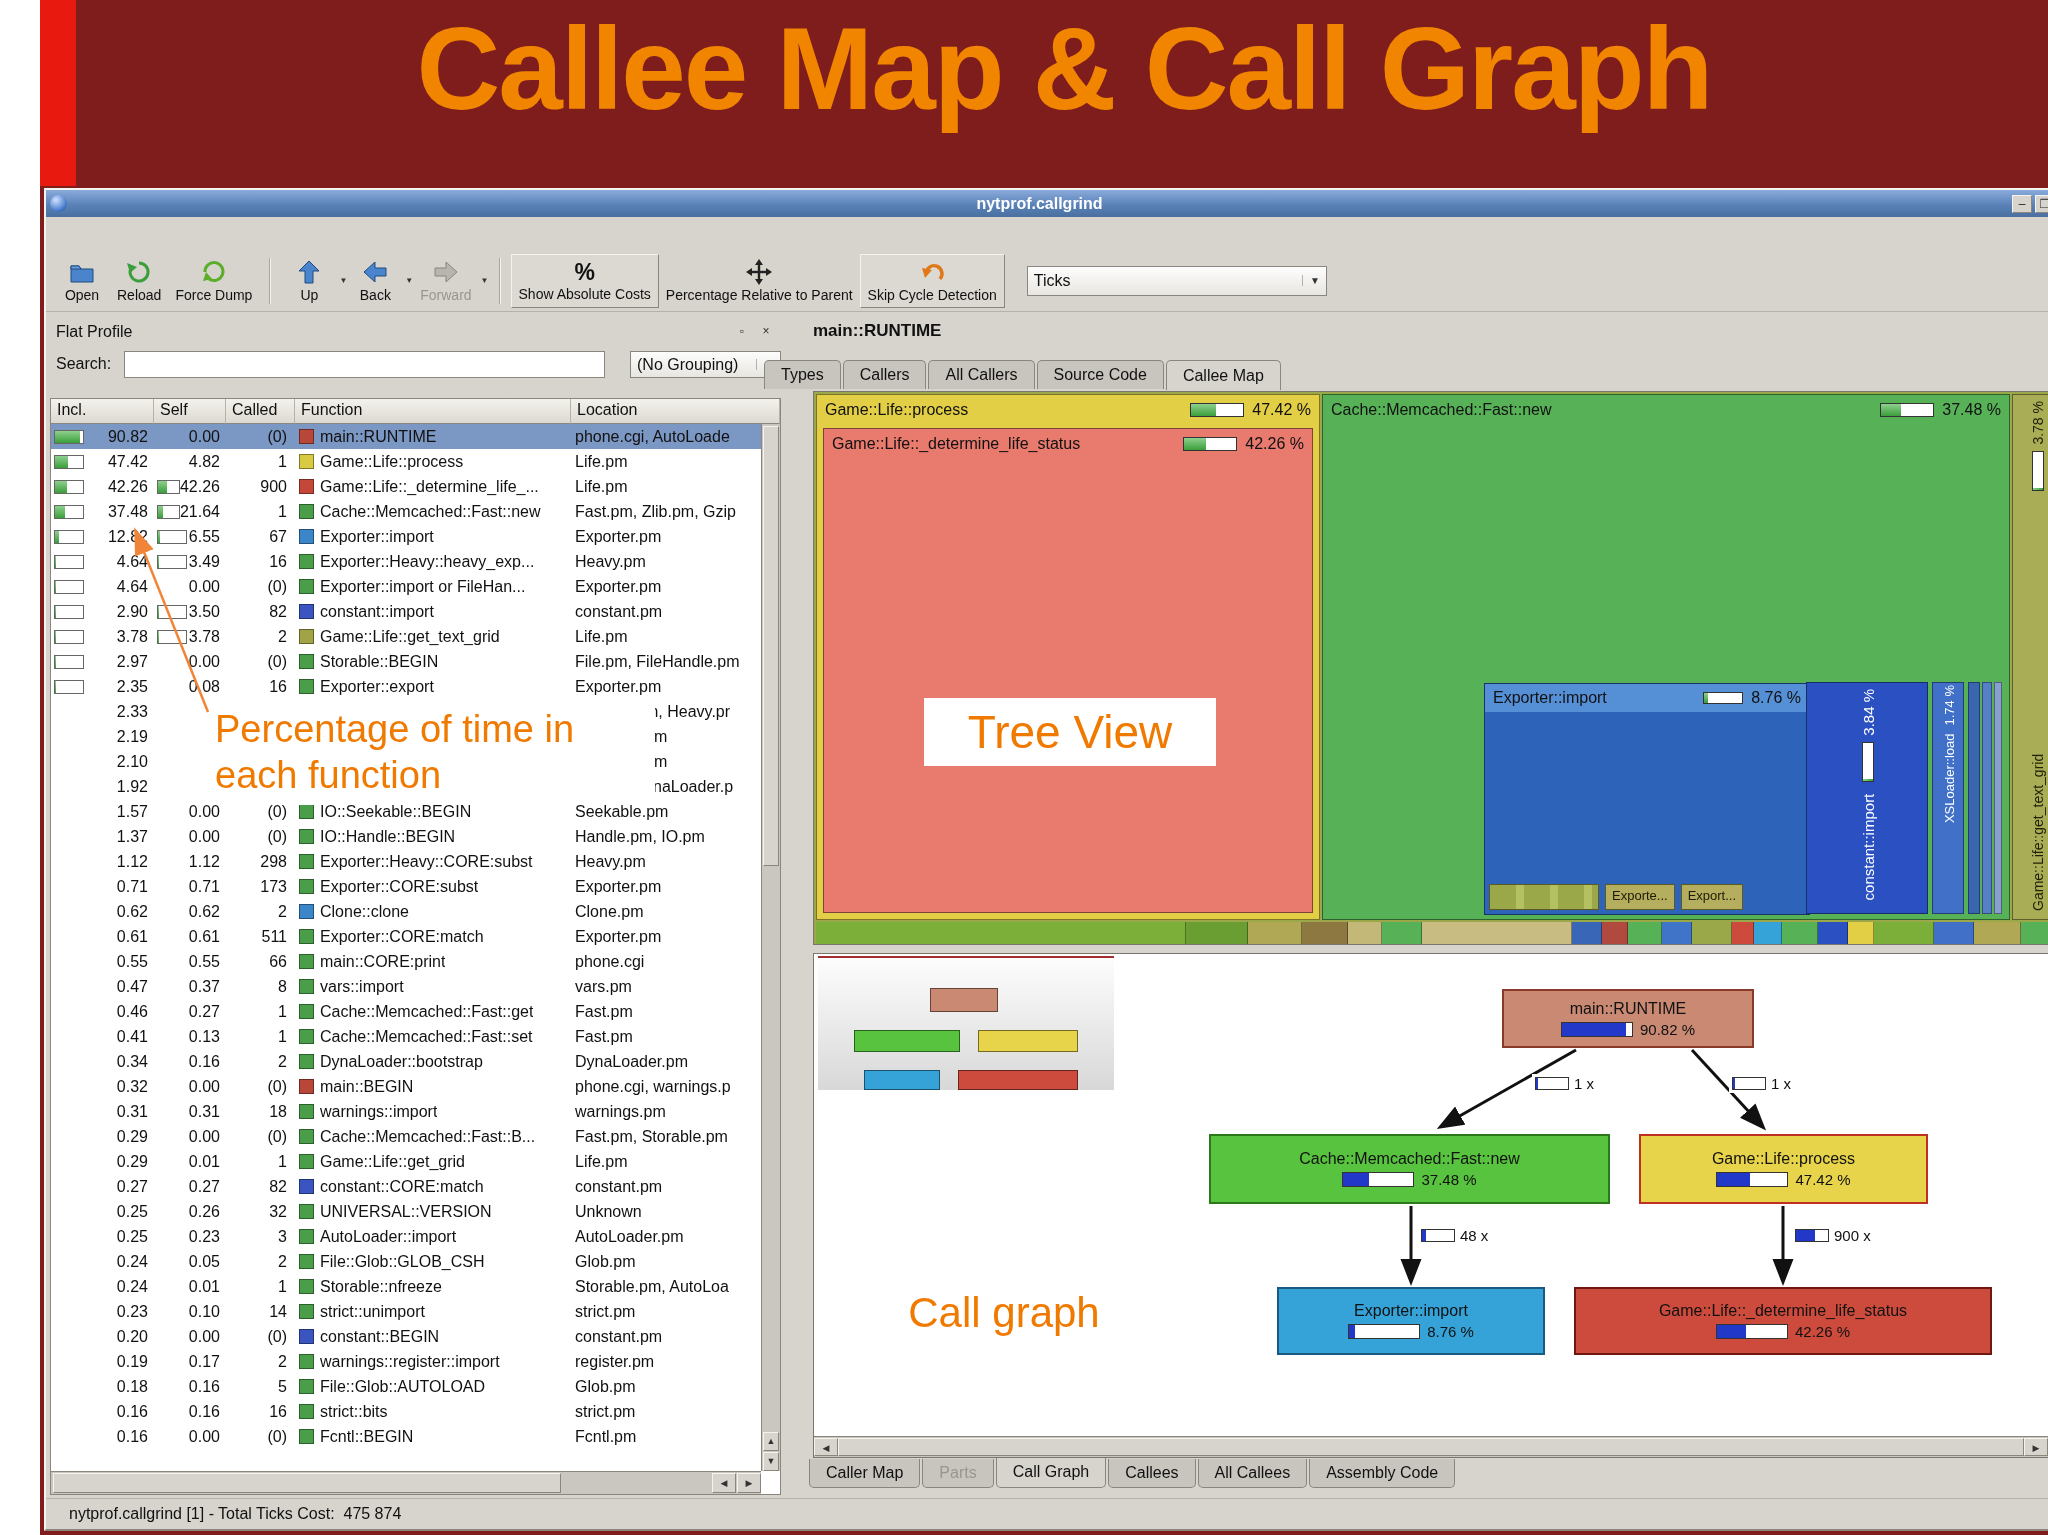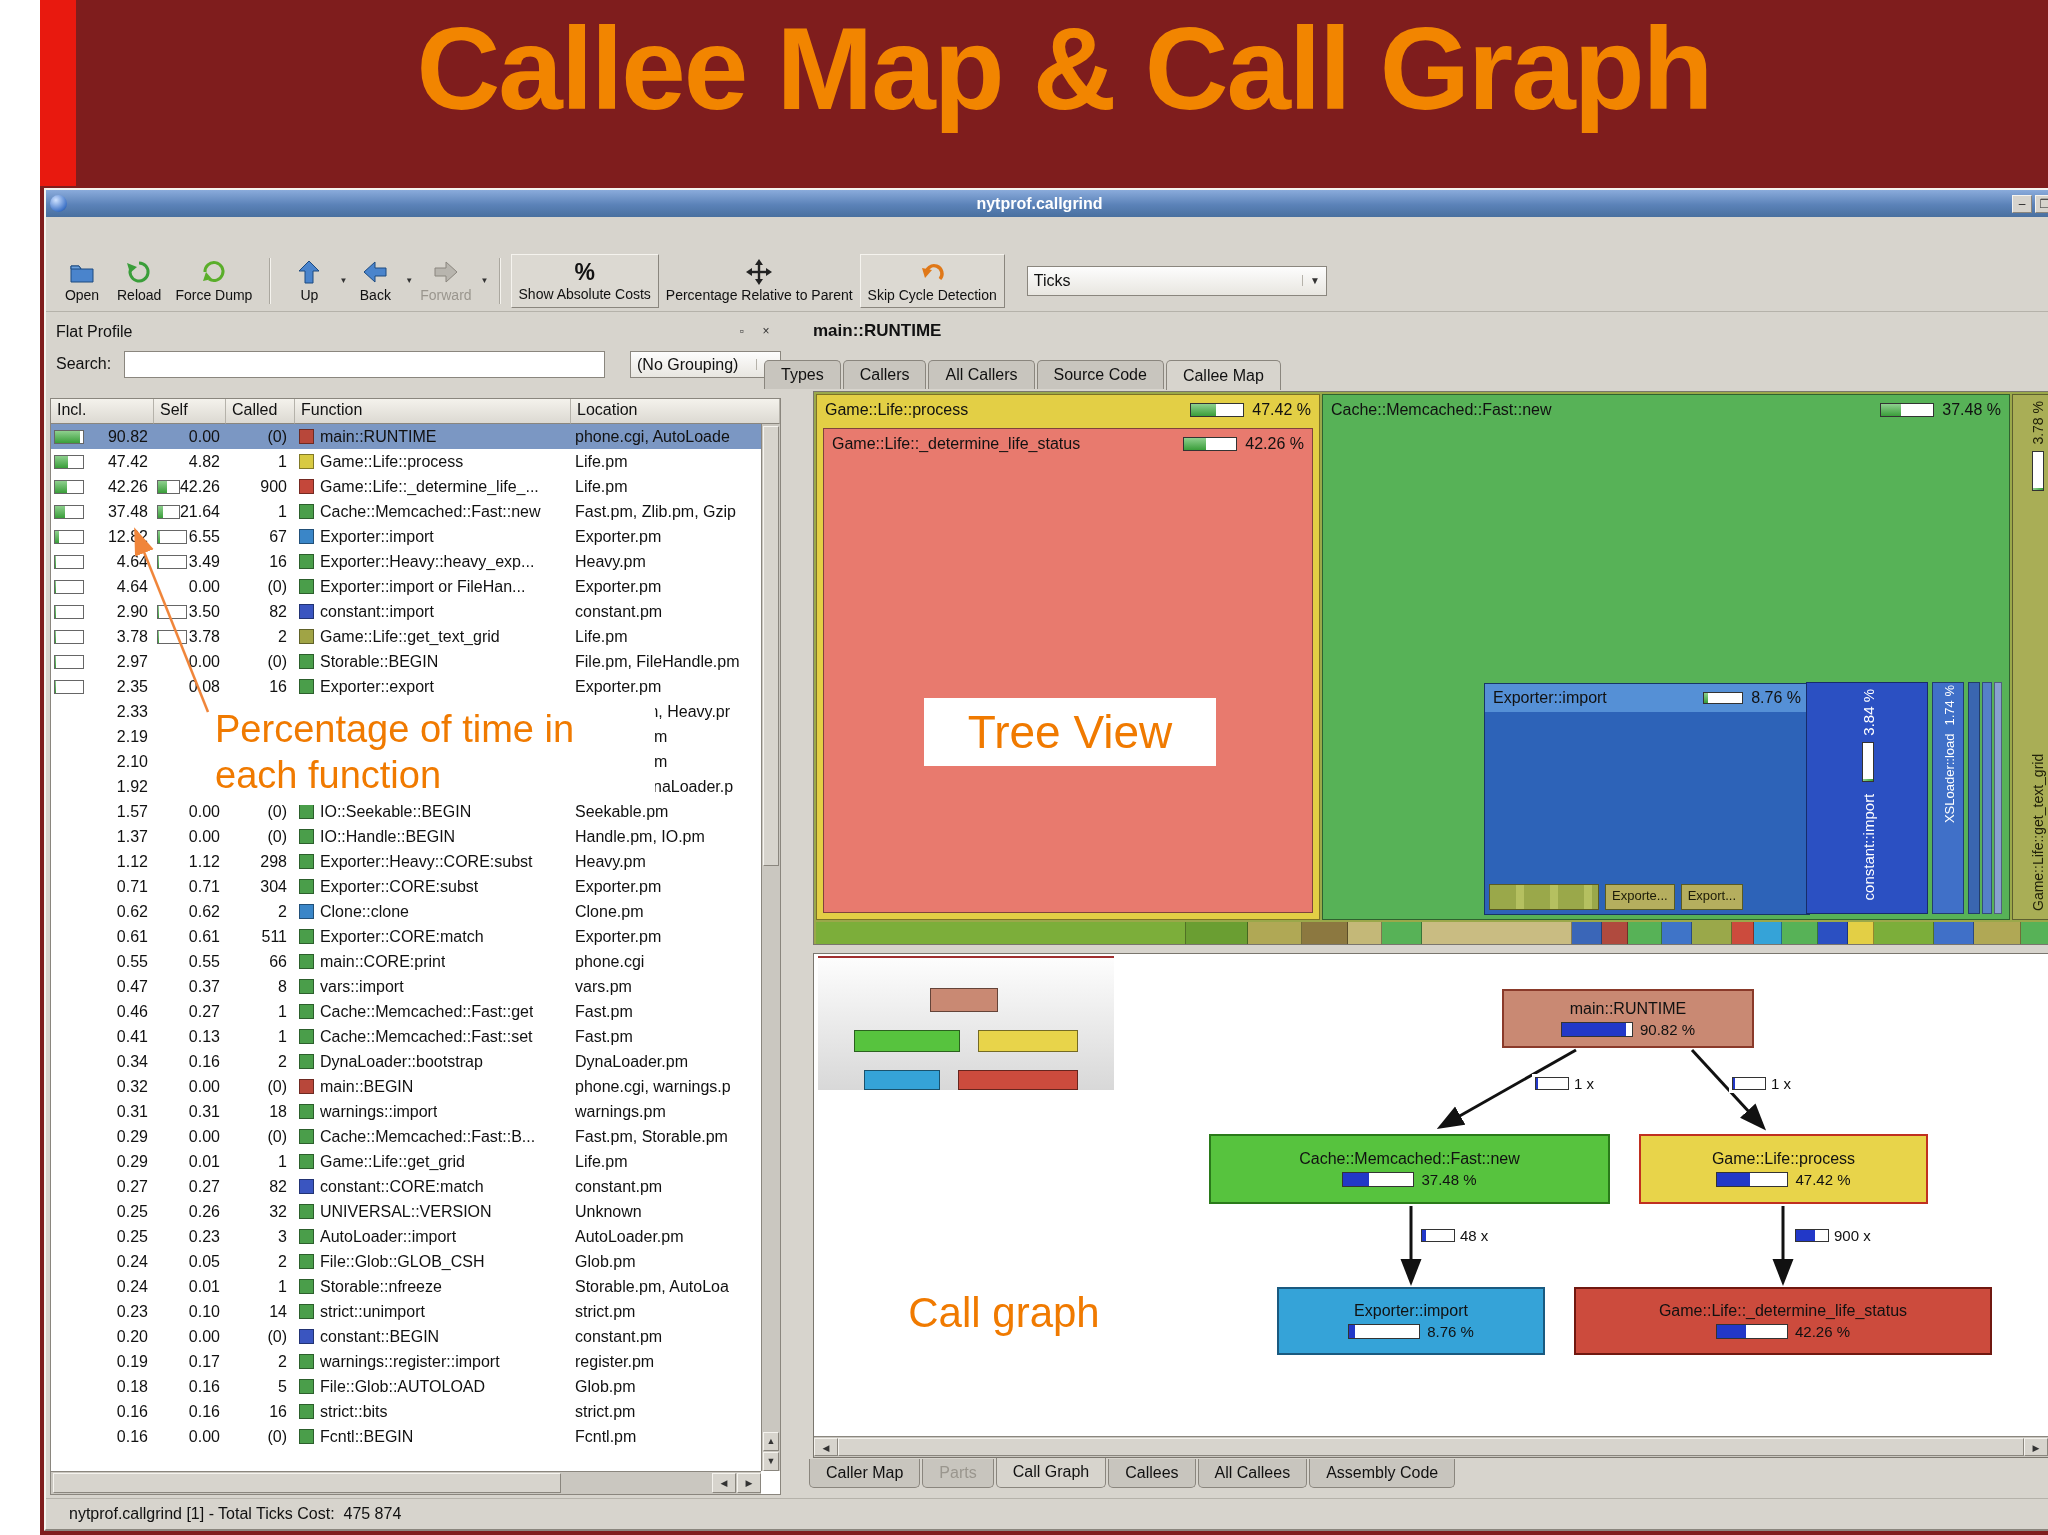--- a/index.html
+++ b/index.html
@@ -605,21 +605,21 @@
             </div>
             <div class="cell cl">Heavy.pm</div>
           </div>
           <div class="fp-row">
             <div class="cell ci">
               <span>0.71</span>
             </div>
             <div class="cell cs">
               <span>0.71</span>
             </div>
-            <div class="cell cc">304</div>
+            <div class="cell cc">173</div>
             <div class="cell cf">
               <span class="sq" style="background: rgb(74, 158, 74);"></span>
               <span class="fn-t">Exporter::CORE:subst</span>
             </div>
             <div class="cell cl">Exporter.pm</div>
           </div>
           <div class="fp-row">
             <div class="cell ci">
               <span>0.62</span>
             </div>

